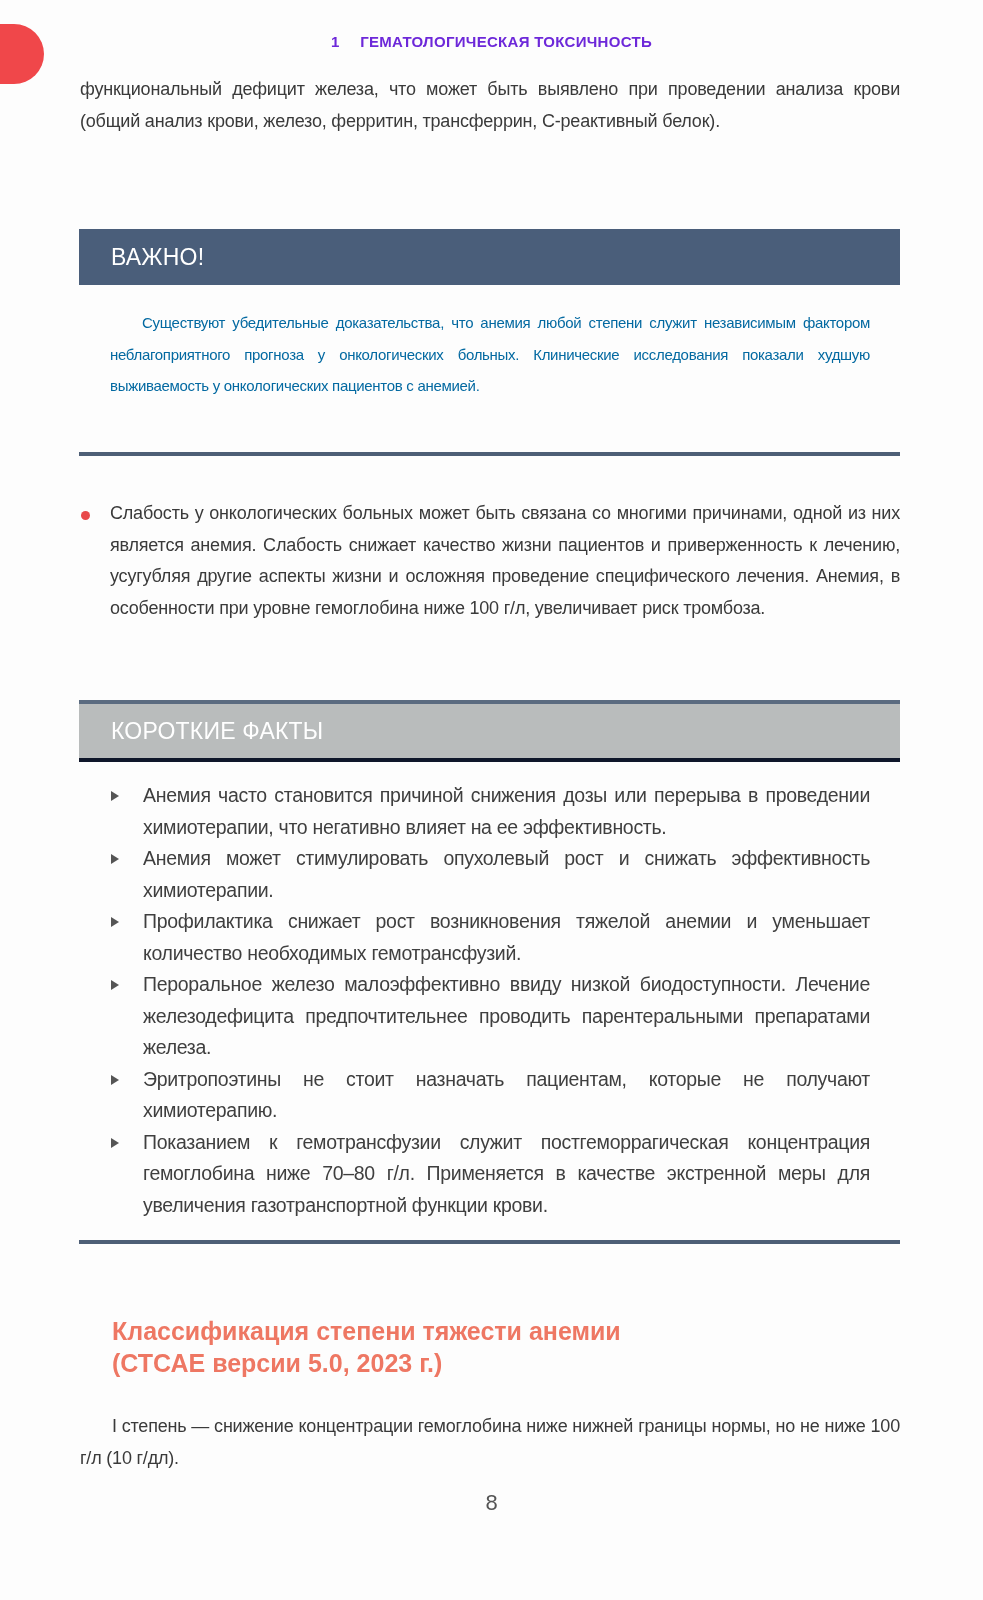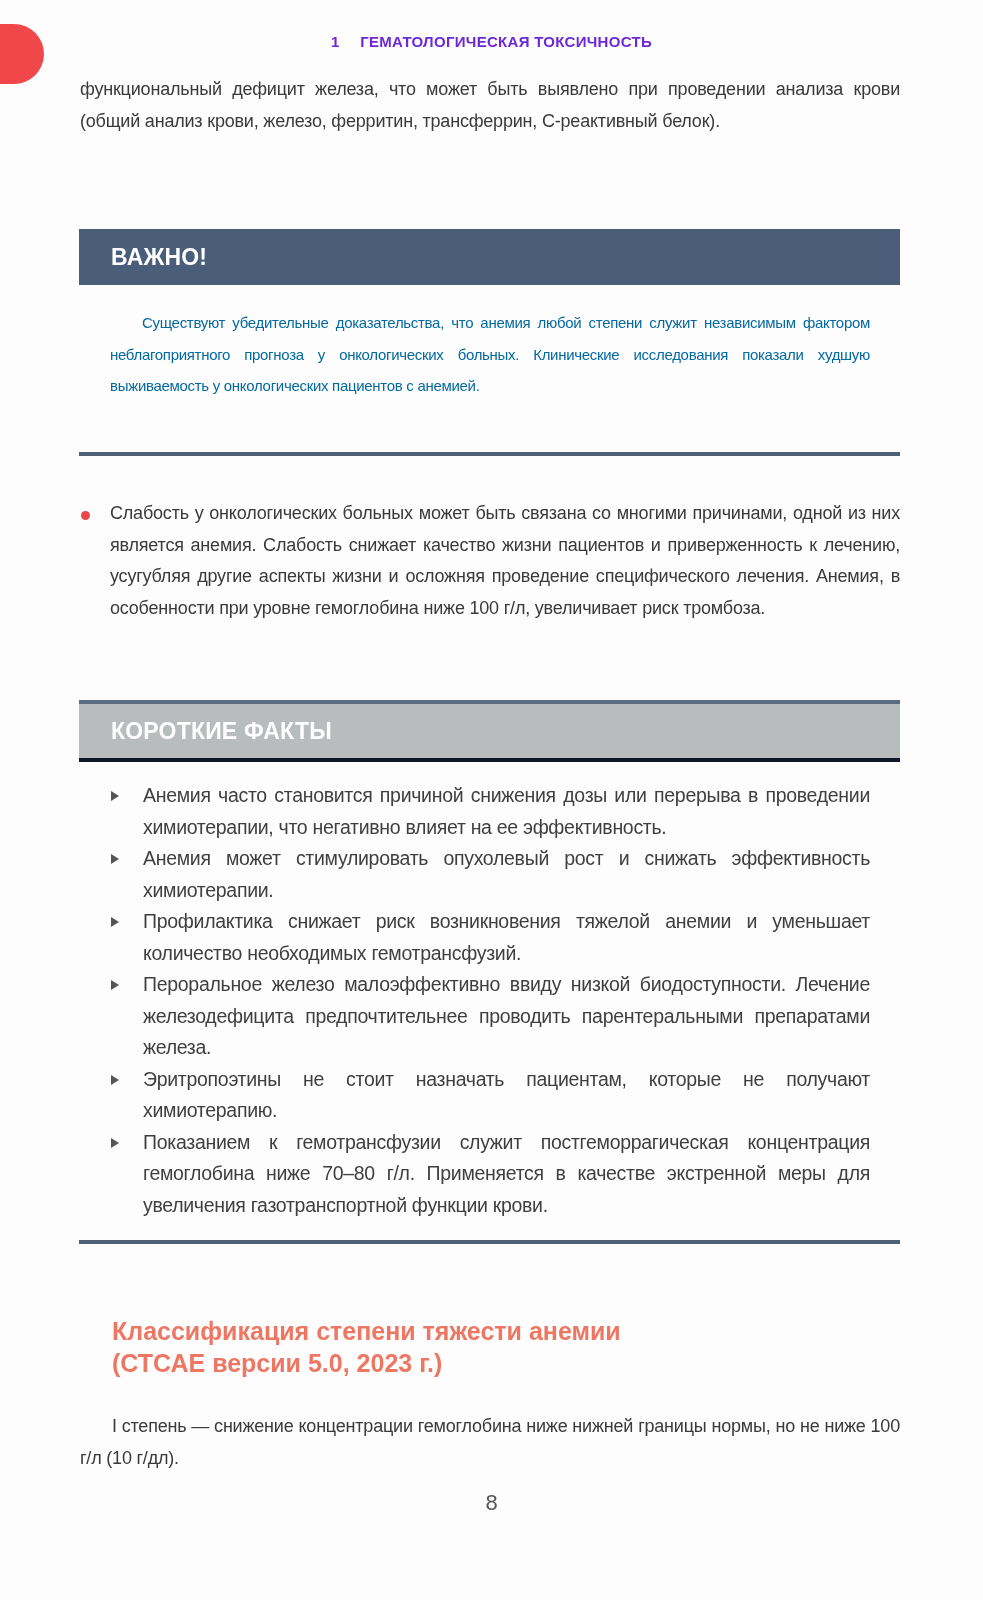--- a/index.html
+++ b/index.html
@@ -17,21 +17,21 @@
   }
   .running-head .num { margin-right: 16px; }
   .para {
     position: absolute; left: 80px; width: 820px;
     font-size: 18px; line-height: 31.5px; text-align: justify; color: #3a3a3a;
     letter-spacing: -0.2px;
   }
   .box-head {
     position: absolute; left: 79px; width: 821px; height: 56px;
     display: flex; align-items: center; box-sizing: border-box; padding-left: 32px;
-    color: #ffffff; font-weight: bold; font-size: 23px; letter-spacing: 0.2px;
+    color: #ffffff; font-weight: normal; font-size: 23px; letter-spacing: 0.2px;
   }
   .box-head.important { top: 229px; background: #4a5e7a; }
   .box-head.facts {
     top: 700px; height: 62px; background: #b9bcbc;
     border-top: 4px solid #5b6b80; border-bottom: 4px solid #0f172a;
   }
   .box-rule {
     position: absolute; left: 79px; width: 821px; height: 4px; background: #4e5f76;
   }
   .box-text {
@@ -80,21 +80,21 @@
 
 <span class="bullet-dot" style="left:81px; top:511px;"></span>
 <p class="para" style="top:498px; left:110px; width:790px; margin:0;">Слабость у онкологических больных может быть связана со многими причинами, одной из них является анемия. Слабость снижает качество жизни пациентов и приверженность к лечению, усугубляя другие аспекты жизни и осложняя проведение специфического лечения. Анемия, в особенности при уровне гемоглобина ниже 100 г/л, увеличивает риск тромбоза.</p>
 
 <div class="box-head facts">
   <span>КОРОТКИЕ ФАКТЫ</span>
 </div>
 <ul class="facts-list">
   <li><span class="tri"></span><span>Анемия часто становится причиной снижения дозы или перерыва в проведении химиотерапии, что негативно влияет на ее эффективность.</span></li>
   <li><span class="tri"></span><span>Анемия может стимулировать опухолевый рост и снижать эффективность химиотерапии.</span></li>
-  <li><span class="tri"></span><span>Профилактика снижает риск возникновения тяжелой анемии и уменьшает количество необходимых гемотрансфузий.</span></li>
+  <li><span class="tri"></span><span>Профилактика снижает рост возникновения тяжелой анемии и уменьшает количество необходимых гемотрансфузий.</span></li>
   <li><span class="tri"></span><span>Пероральное железо малоэффективно ввиду низкой биодоступности. Лечение железодефицита предпочтительнее проводить парентеральными препаратами железа.</span></li>
   <li><span class="tri"></span><span>Эритропоэтины не стоит назначать пациентам, которые не получают химиотерапию.</span></li>
   <li><span class="tri"></span><span>Показанием к гемотрансфузии служит постгеморрагическая концентрация гемоглобина ниже 70–80 г/л. Применяется в качестве экстренной меры для увеличения газотранспортной функции крови.</span></li>
 </ul>
 <div class="box-rule" style="top:1240px;"></div>
 
 <div class="section-title">
   <div>Классификация степени тяжести анемии</div>
   <div>(СТСАЕ версии 5.0, 2023 г.)</div>
 </div>

